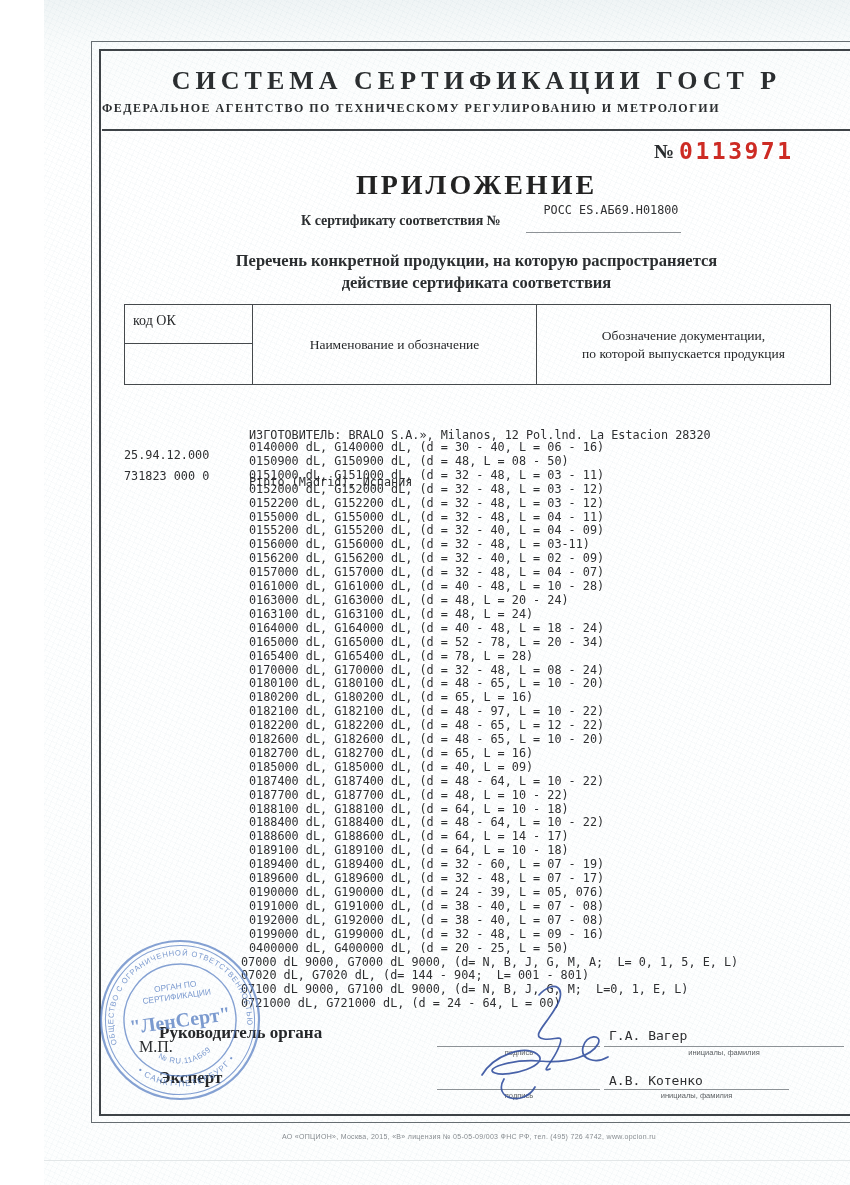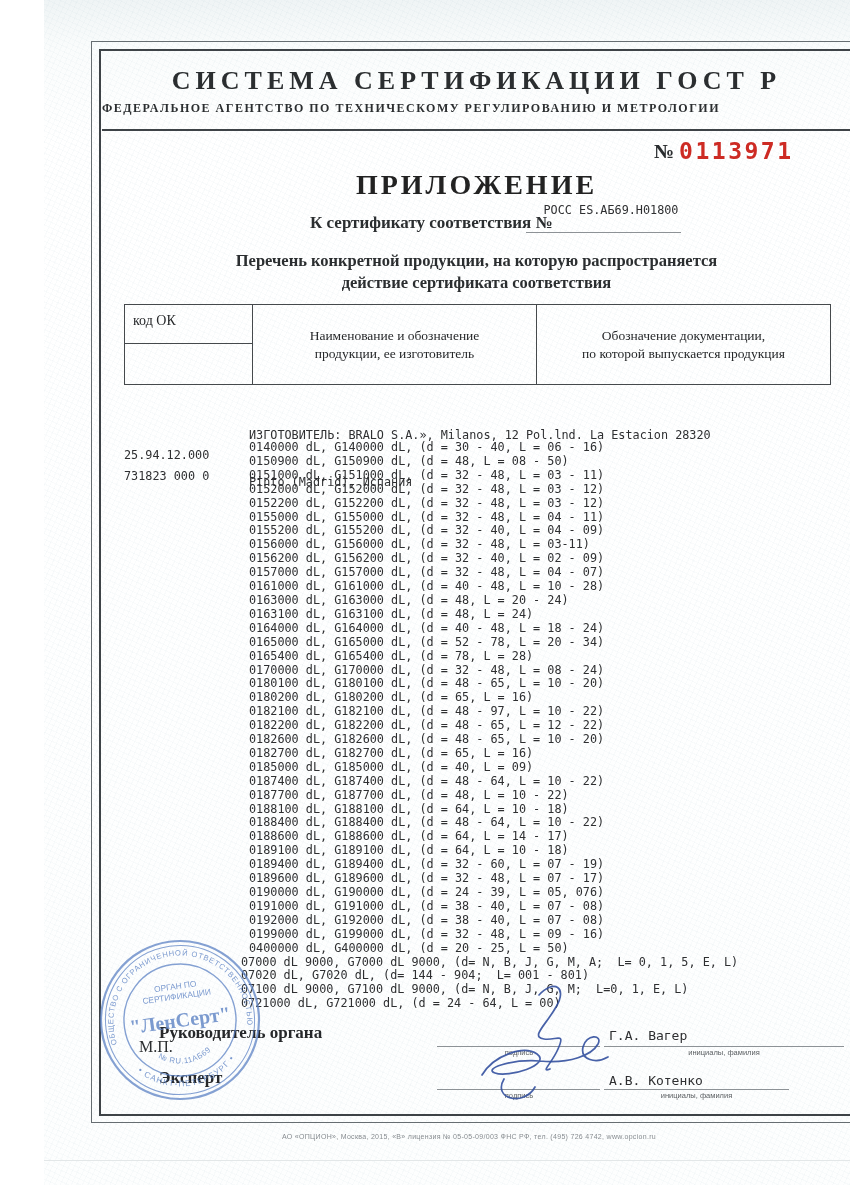--- a/index.html
+++ b/index.html
@@ -20,21 +20,21 @@
   .border-outer{left:47px;top:41px;width:769px;height:1080px;border:1.5px solid #666d71;}
   .border-inner{left:55px;top:49px;width:752px;height:1063px;border:2.5px solid #3e4347;}
   .header-divider{left:58px;top:129px;width:749px;height:2px;background:#3e4347;}
   
   .title1{left:58px;top:66px;width:749px;text-align:center;font-size:26px;font-weight:bold;letter-spacing:5px;color:#2b2e30;}
   .title2{left:58px;top:101px;width:749px;text-align:left;font-size:12px;font-weight:bold;letter-spacing:1.5px;color:#2b2e30;}
   
   .form-no{left:610px;top:138px;font-size:20px;font-weight:bold;color:#2b2e30;}
   .form-no .digits{font-family:"DejaVu Sans Mono",monospace;font-size:23px;font-weight:bold;color:#cd2b24;letter-spacing:2.5px;vertical-align:-1px;}
   .appendix-title{left:58px;top:169px;width:749px;text-align:center;font-size:28px;font-weight:bold;letter-spacing:3px;color:#222;}
-  .cert-label{left:266px;top:213px;font-size:17px;font-weight:bold;color:#2b2e30;}
+  .cert-label{left:257px;top:213px;font-size:14px;font-weight:bold;color:#2b2e30;}
   .cert-number{left:482px;top:203px;width:170px;text-align:center;font-family:"DejaVu Sans Mono",monospace;font-size:12.5px;color:#3a3d3f;}
   .cert-underline{left:482px;top:232px;width:155px;border-top:1.5px solid #8d9296;}
   .list-subtitle{left:58px;top:250px;width:749px;text-align:center;font-size:16.5px;font-weight:bold;line-height:22px;color:#2b2e30;}
   
   .tbl{left:80px;top:304px;width:705px;height:79px;border:1.2px solid #45494c;display:flex;}
   .tbl .c1{width:127px;border-right:1.2px solid #45494c;display:flex;flex-direction:column;}
   .tbl .c1 .r1{height:39px;border-bottom:1.2px solid #45494c;padding:8px 0 0 8px;box-sizing:border-box;}
   .tbl .c1 .r2{flex:1;padding:10px 0 0 8px;box-sizing:border-box;}
   .tbl .c2{width:283px;border-right:1.2px solid #45494c;}
   .tbl .c3{flex:1;}
@@ -87,21 +87,20 @@
     <div>действие сертификата соответствия</div>
   </div>
 
   <div class="abs tbl">
     <div class="c1">
       <div class="r1 cell-label">код ОК</div>
     </div>
     <div class="c2">
       <div class="hdr">
         <div>Наименование и обозначение</div>
-        <div>продукции, ее изготовитель</div>
       </div>
     </div>
     <div class="c3">
       <div class="hdr">
         <div>Обозначение документации,</div>
         <div>по которой выпускается продукция</div>
       </div>
     </div>
   </div>
 

